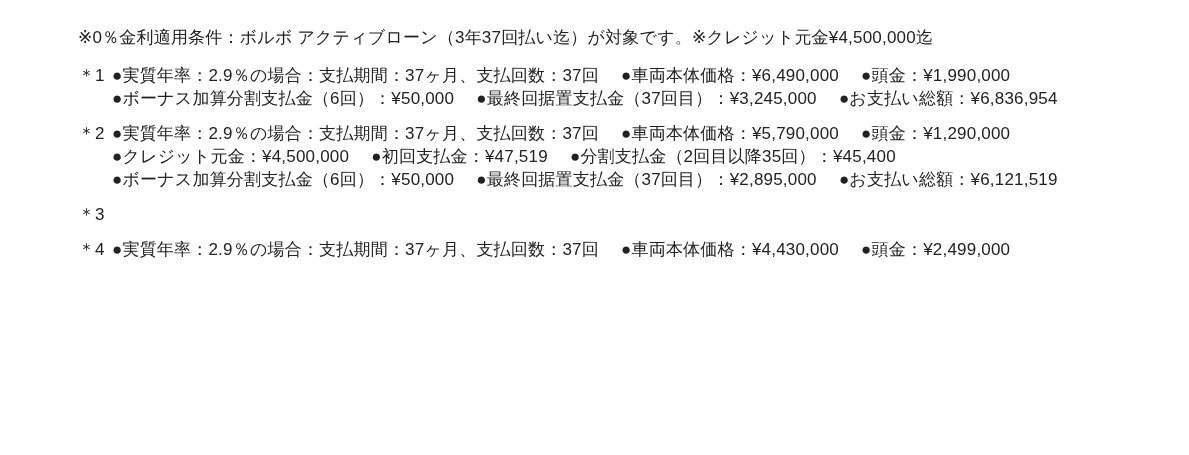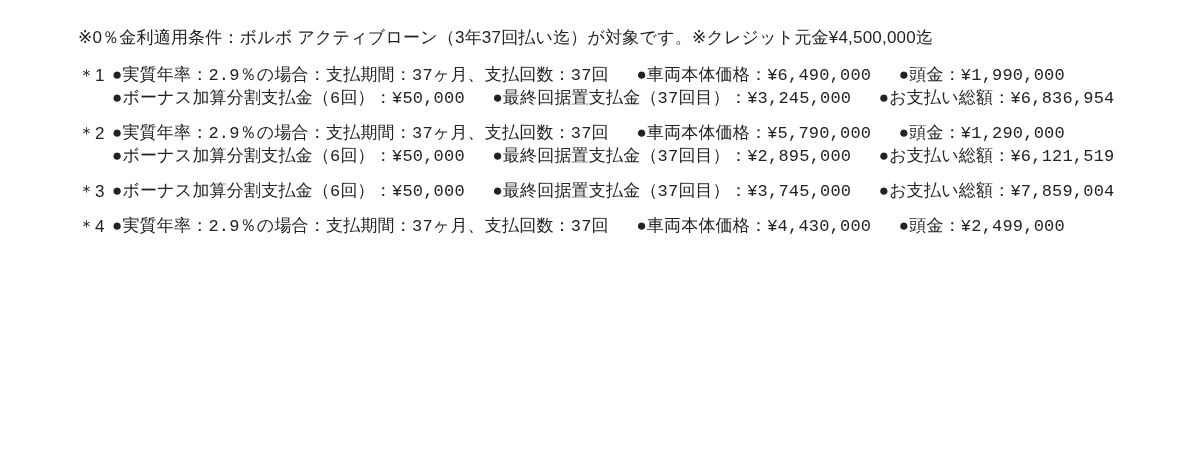--- a/index.html
+++ b/index.html
@@ -31,21 +31,20 @@
     margin-bottom: 12px;
   }
   .section-label {
     flex: 0 0 34px;
     font-size: 17px;
     line-height: 23px;
     white-space: nowrap;
   }
   .section-lines {
     flex: 1 1 auto;
-    font-family: Liberation Mono, monospace;
   }
   .line {
     font-size: 17px;
     line-height: 23px;
     margin: 0;
     white-space: pre-wrap;
     letter-spacing: 0.2px;
   }
 </style>
 </head>
@@ -60,28 +59,28 @@
     <div class="section-lines">
       <p class="line">●実質年率：2.9％の場合：支払期間：37ヶ月、支払回数：37回　 ●車両本体価格：¥6,490,000　 ●頭金：¥1,990,000</p>
       <p class="line">●ボーナス加算分割支払金（6回）：¥50,000　 ●最終回据置支払金（37回目）：¥3,245,000　 ●お支払い総額：¥6,836,954</p>
     </div>
   </div>
 
   <div class="section">
     <span class="section-label">＊2</span>
     <div class="section-lines">
       <p class="line">●実質年率：2.9％の場合：支払期間：37ヶ月、支払回数：37回　 ●車両本体価格：¥5,790,000　 ●頭金：¥1,290,000</p>
+      <p class="line">●クレジット元金：¥4,500,000　 ●初回支払金：¥47,519　 ●分割支払金（2回目以降35回）：¥45,400</p>
       <p class="line">●ボーナス加算分割支払金（6回）：¥50,000　 ●最終回据置支払金（37回目）：¥2,895,000　 ●お支払い総額：¥6,121,519</p>
     </div>
   </div>
 
   <div class="section">
     <span class="section-label">＊3</span>
     <div class="section-lines">
-      <p class="line">●ボーナス加算分割支払金（6回）：¥50,000　 ●最終回据置支払金（37回目）：¥3,745,000　 ●お支払い総額：¥7,859,004</p>
     </div>
   </div>
 
   <div class="section">
     <span class="section-label">＊4</span>
     <div class="section-lines">
       <p class="line">●実質年率：2.9％の場合：支払期間：37ヶ月、支払回数：37回　 ●車両本体価格：¥4,430,000　 ●頭金：¥2,499,000</p>
     </div>
   </div>
 

